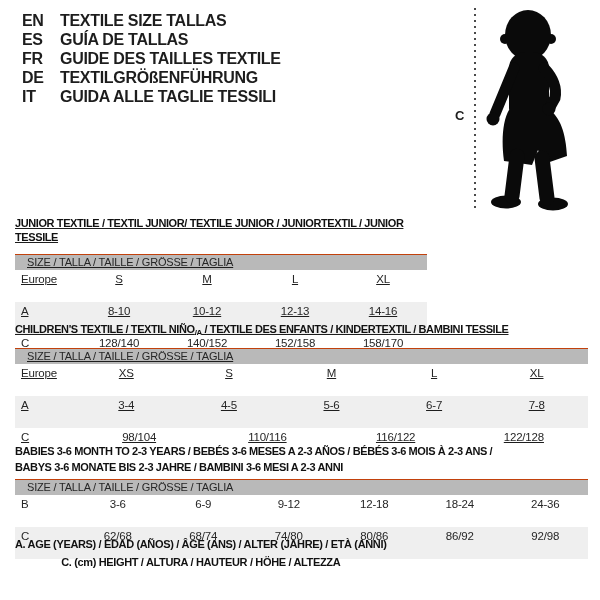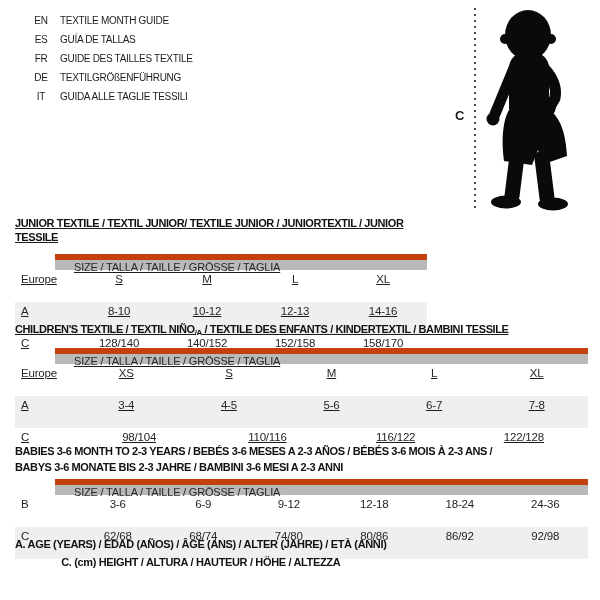--- a/index.html
+++ b/index.html
@@ -7,61 +7,61 @@
     width:600px;height:600px;background:#ffffff;
     font-family:"Liberation Sans", sans-serif;
     color:var(--text,#1d1d1d);
     -webkit-font-smoothing:antialiased;
   }
   .canvas{position:relative;width:600px;height:600px;overflow:hidden;background:#fff;}
 
   
   .lang-list{position:absolute;left:22px;top:11px;}
   .lang-row{display:flex;height:19px;align-items:center;
-    font-weight:normal;font-size:10px;letter-spacing:-0.3px;text-align:center;}
+    font-weight:bold;font-size:16px;letter-spacing:-0.3px;}
   .lang-code{width:38px;}
 
   
   .measure-line{position:absolute;left:474px;top:8px;width:2px;height:204px;
     background:repeating-linear-gradient(to bottom,#4a4a4a 0px,#4a4a4a 2px,transparent 2px,transparent 6px);}
   .measure-label{position:absolute;left:455px;top:108px;font-size:13px;font-weight:bold;}
   .baby{position:absolute;left:483px;top:8px;width:92px;height:204px;}
 
   
   .section{position:absolute;left:15px;}
   .section-1{top:216px;width:412px;text-decoration:underline;}
   .section-2{top:322px;width:573px;text-decoration:underline;}
   .section-3{top:443px;width:573px;}
   .section-title{font-size:11px;font-weight:bold;letter-spacing:-0.4px;line-height:14px;color:#111;}
   .section-title .sub{font-size:8px;position:relative;top:2px;}
   .section-3 .section-title{line-height:16px;}
   .size-table{margin-top:10px;}
   .section-3 .size-table{margin-top:4px;}
 
   .size-header{height:16px;line-height:15px;background:var(--header-bar,#b9b9b9);
-    border-top:6px solid #c2410c;padding-left:19px;font-size:11px;color:#262626;
-    box-sizing:border-box;letter-spacing:-0.2px;margin-left:40px;}
+    border-top:1px solid #c2410c;padding-left:12px;font-size:11px;color:#262626;
+    box-sizing:border-box;letter-spacing:-0.2px;}
   .t-row{display:flex;height:32px;line-height:18px;font-size:11.5px;color:#262626;letter-spacing:-0.2px;}
   .t-row.shaded{background:var(--row-shaded,#efefef);}
   .t-label{width:60px;padding-left:6px;box-sizing:border-box;text-align:left;}
   .t-cell{flex:1;text-align:center;}
 
   
   .notes{position:absolute;left:15px;top:536px;}
   .note-line{font-size:11px;font-weight:bold;letter-spacing:-0.35px;line-height:17.5px;color:#111;text-align:center;}
 </style>
 </head>
 <body>
 
 <div class="canvas">
 
   <div class="lang-list">
     <div class="lang-row">
       <span class="lang-code">EN</span>
-      <span class="lang-label">TEXTILE MONTH GUIDE</span>
+      <span class="lang-label">TEXTILE SIZE TALLAS</span>
     </div>
     <div class="lang-row">
       <span class="lang-code">ES</span>
       <span class="lang-label">GUÍA DE TALLAS</span>
     </div>
     <div class="lang-row">
       <span class="lang-code">FR</span>
       <span class="lang-label">GUIDE DES TAILLES TEXTILE</span>
     </div>
     <div class="lang-row">

